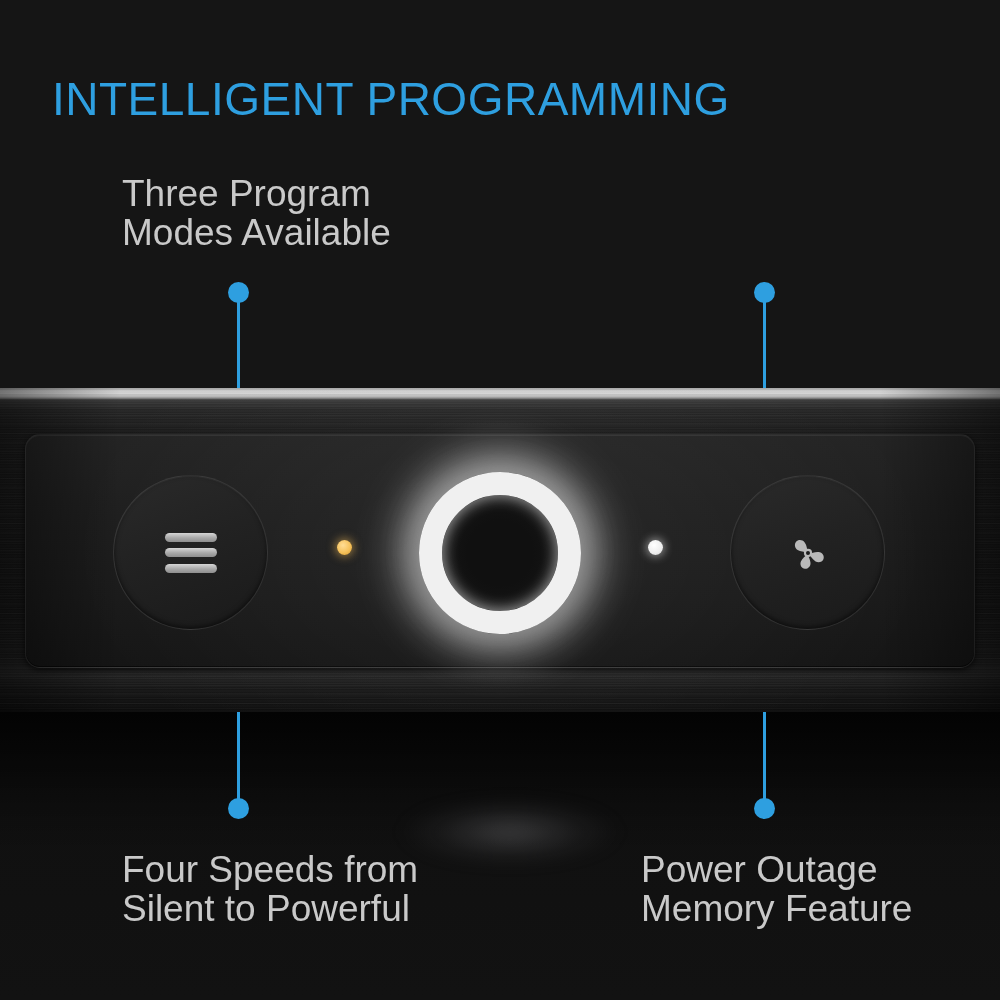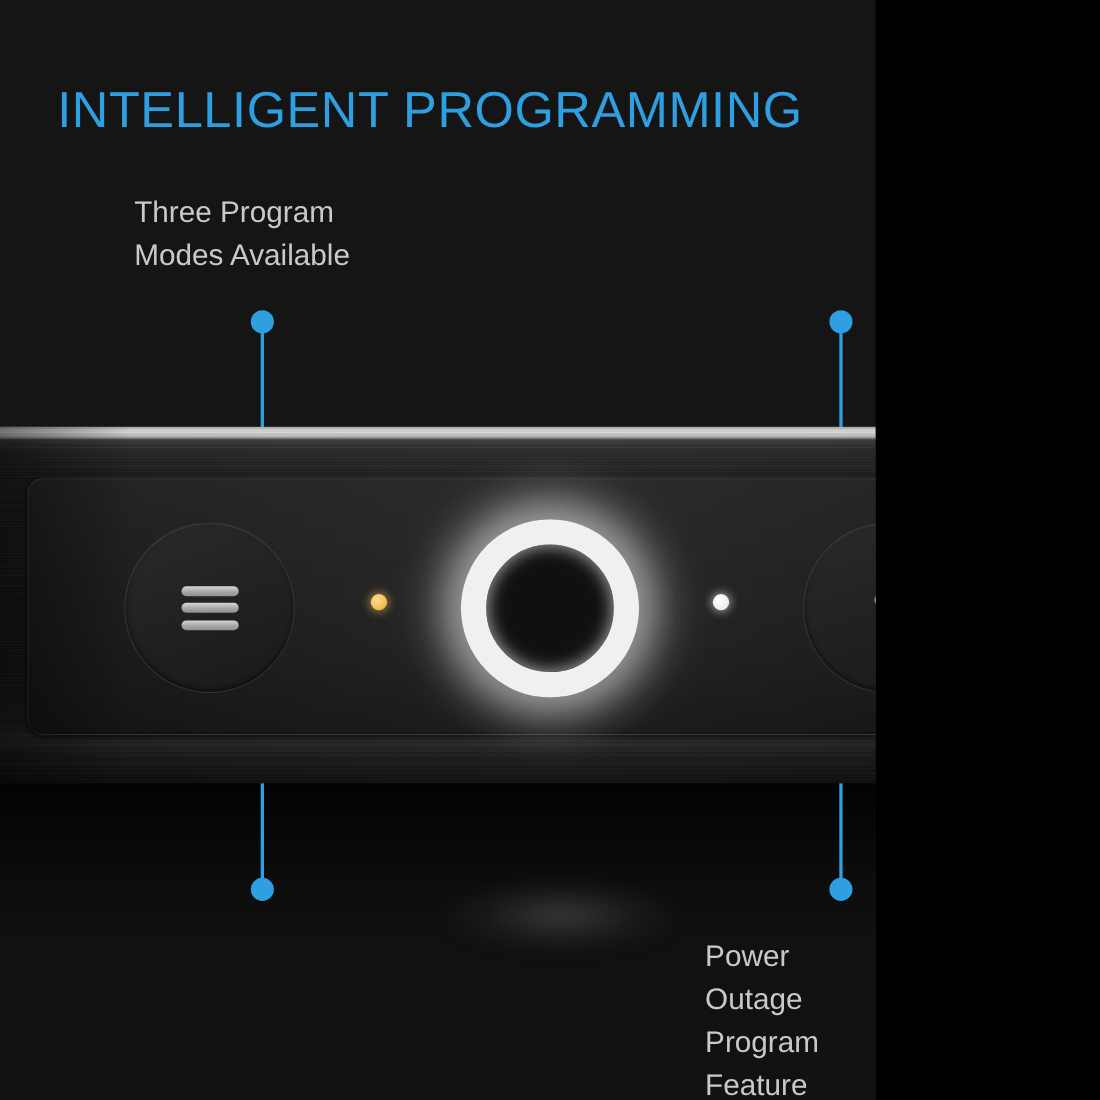--- a/index.html
+++ b/index.html
@@ -1,21 +1,21 @@
 <!DOCTYPE html>
 <html><head>
 <meta charset="utf-8">
 <title>Intelligent Programming</title>
 <style>
   * { margin:0; padding:0; box-sizing:border-box; }
   html,body { background:#000; }
 
   #stage {
     position:relative;
-    width:796px; height:1000px;
+    width:1000px; height:1000px;
     background:#141414;
     overflow:hidden;
     font-family:"Liberation Sans", sans-serif;
     -webkit-font-smoothing:antialiased;
   }
 
   
   .bg-top {
     position:absolute; left:0; top:0; width:1000px; height:390px;
     background:#151515;
@@ -37,21 +37,21 @@
   
   .title {
     position:absolute; left:52px; top:72px;
     font-size:46px; letter-spacing:0.5px; font-weight:400;
     color:#2E9FE0; white-space:nowrap;
   }
 
   
   .caption {
     position:absolute;
-    font-size:27px; line-height:39px; font-weight:400;
+    font-size:37px; line-height:39px; font-weight:400;
     color:#c9c9c9; white-space:pre-line;
   }
   .cap-tl { left:122px; top:174px; }
   .cap-tr { left:641px; top:174px; }
   .cap-bl { left:122px; top:850px; }
   .cap-br { left:641px; top:850px; }
 
   
   .leader-line { position:absolute; width:3px; background:#2E9FE0; }
   .leader-dot  { position:absolute; width:21px; height:21px; border-radius:50%; background:#2E9FE0; }
@@ -168,22 +168,24 @@
 
   <div class="bg-top"></div>
   <div class="bg-bottom"></div>
   <div class="bg-bottom-shade"></div>
   <div class="bg-bottom-glow"></div>
 
   <div class="title">INTELLIGENT PROGRAMMING</div>
 
   <div class="caption cap-tl">Three Program
 Modes Available</div>
+  <div class="caption cap-bl">Four Speeds from
+Silent to Powerful</div>
   <div class="caption cap-br">Power Outage
-Program Feature</div>
+Memory Feature</div>
 
   <div class="leader-line ld-tl-line"></div>
   <div class="leader-dot  ld-tl-dot"></div>
   <div class="leader-line ld-tr-line"></div>
   <div class="leader-dot  ld-tr-dot"></div>
 
   <div class="leader-line ld-bl-line"></div>
   <div class="leader-dot  ld-bl-dot"></div>
   <div class="leader-line ld-br-line"></div>
   <div class="leader-dot  ld-br-dot"></div>

